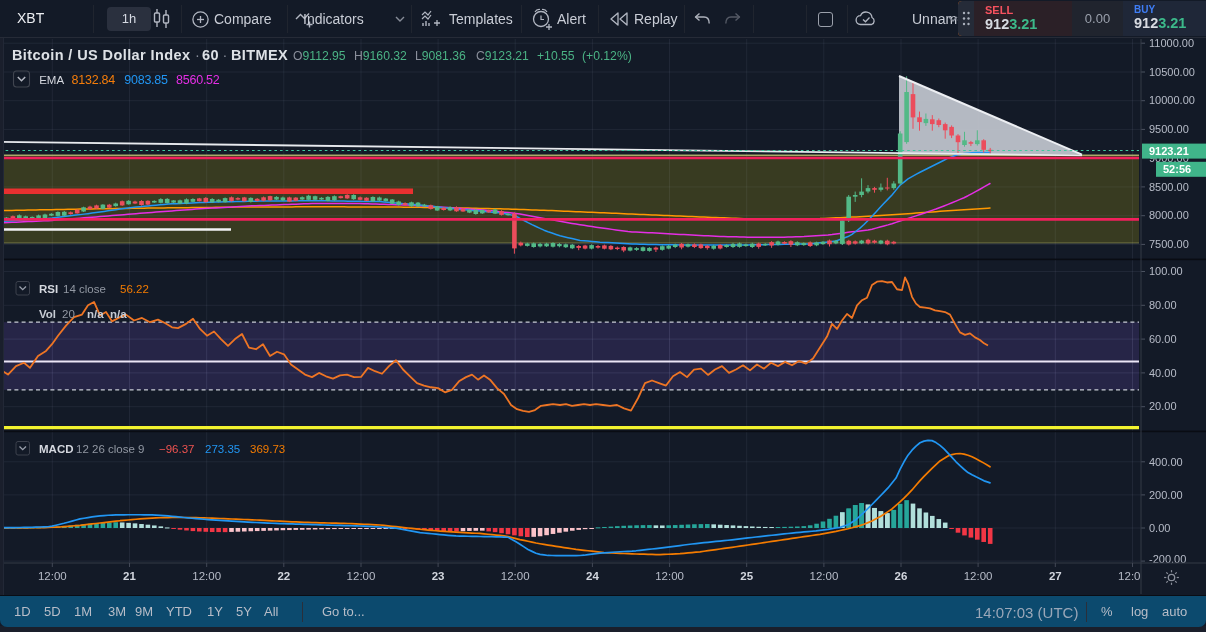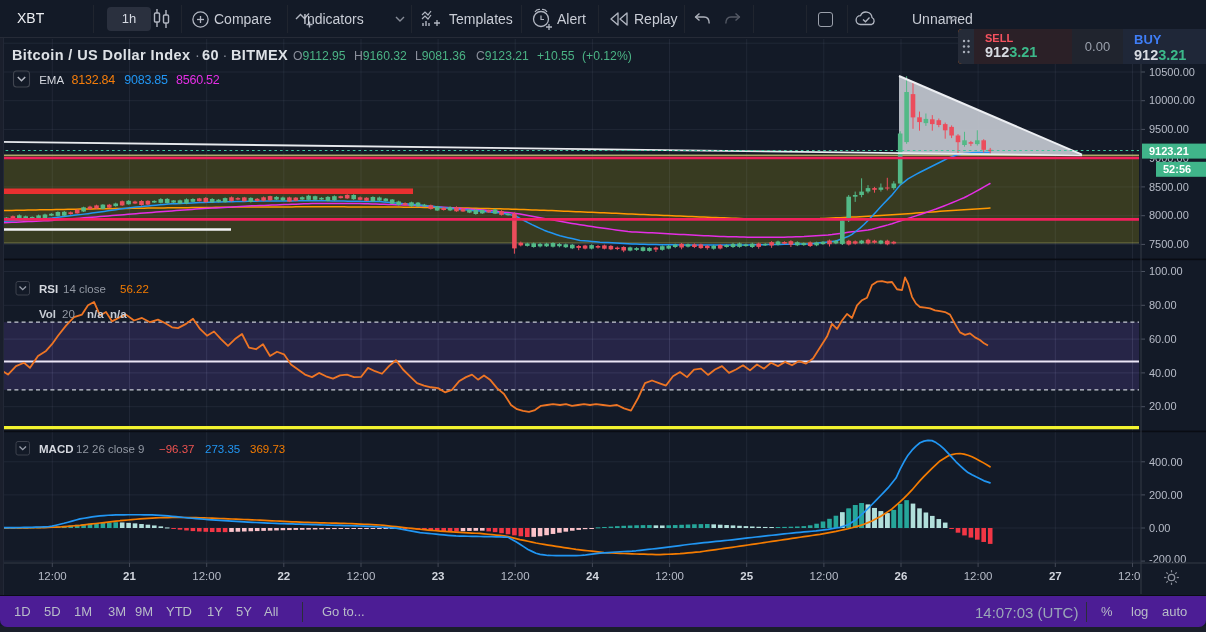--- a/index.html
+++ b/index.html
@@ -1,26 +1,26 @@
 <!DOCTYPE html>
 <html><head><meta charset="utf-8"><style>
 * { margin:0; padding:0; box-sizing:border-box; }
 html,body { width:1206px; height:632px; overflow:hidden; background:#131a27;
   font-family:"Liberation Sans",sans-serif; }
 .abs { position:absolute; }
 #topbar { position:absolute; left:0; top:0; width:1206px; height:38px; background:#131a27;
   border-bottom:1px solid #262b37; z-index:5; }
 .tbtxt { position:absolute; top:11px; font-size:14px; color:#c9cdd6; white-space:nowrap; }
 .tbdiv { position:absolute; top:5px; height:28px; width:1px; background:#20252f; }
-#botbar { position:absolute; left:0; top:595px; width:1206px; height:32px; background:#4c1d95;
+#botbar { position:absolute; left:0; top:595px; width:1206px; height:32px; background:#0c4a6e;
   border-top:1px solid #0a0d14; border-radius:0 0 7px 7px; z-index:5; }
 #bstrip { position:absolute; left:0; top:626px; width:1206px; height:6px; background:#1a1f2b; z-index:4; }
 .bbtxt { position:absolute; top:8px; font-size:13px; color:#b8bdc8; white-space:nowrap; }
 #widget { position:absolute; left:958px; top:1px; width:248px; height:35px; z-index:6;
-  display:flex; border-radius:4px 0 0 4px; overflow:hidden; background:#f97316;margin-top:28px; }
+  display:flex; border-radius:4px 0 0 4px; overflow:hidden; background:#f97316; }
 svg text { font-family:"Liberation Sans",sans-serif; }
 </style></head>
 <body>
 <svg width="1206" height="632" viewBox="0 0 1206 632" xmlns="http://www.w3.org/2000/svg" style="position:absolute;left:0;top:0" font-family="Liberation Sans, sans-serif">
     <line x1="52.3" y1="39" x2="52.3" y2="563" stroke="rgba(151,161,188,0.10)" stroke-width="1"></line>
     <line x1="129.5" y1="39" x2="129.5" y2="563" stroke="rgba(151,161,188,0.10)" stroke-width="1"></line>
     <line x1="206.7" y1="39" x2="206.7" y2="563" stroke="rgba(151,161,188,0.10)" stroke-width="1"></line>
     <line x1="283.8" y1="39" x2="283.8" y2="563" stroke="rgba(151,161,188,0.10)" stroke-width="1"></line>
     <line x1="361.0" y1="39" x2="361.0" y2="563" stroke="rgba(151,161,188,0.10)" stroke-width="1"></line>
     <line x1="438.1" y1="39" x2="438.1" y2="563" stroke="rgba(151,161,188,0.10)" stroke-width="1"></line>
@@ -802,21 +802,21 @@
           <circle cx="10.5" cy="23" r="1.2"></circle>
     </g>
       </svg>
   </div>
   <div style="width:98px;background:#2b2027;padding:3px 0 0 11px">
     <div style="font-size:11px;font-weight:bold;color:#f7525f">SELL</div>
     <div style="font-size:14.5px;font-weight:bold;color:#d8dbe2;margin-top:0px">912<span style="color:#3cb98a">3.21</span></div>
   </div>
   <div style="width:51px;background:#20242e;text-align:center;line-height:35px;font-size:13px;color:#9aa0ac">0.00</div>
   <div style="width:83px;background:#1f2738;padding:3px 0 0 11px">
-    <div style="font-size:13px;font-weight:bold;color:#3f7ef7">BUY</div>
+    <div style="font-size:10px;font-weight:bold;color:#3f7ef7">BUY</div>
     <div style="font-size:14.5px;font-weight:bold;color:#d8dbe2;margin-top:0px">912<span style="color:#3cb98a">3.21</span></div>
   </div>
 </div>
 <div id="bstrip"></div>
 <div id="botbar">
   <div class="bbtxt" style="left:14px">1D</div>
   <div class="bbtxt" style="left:44px">5D</div>
   <div class="bbtxt" style="left:74px">1M</div>
   <div class="bbtxt" style="left:108px">3M</div>
   <div class="bbtxt" style="left:135px">9M</div>

